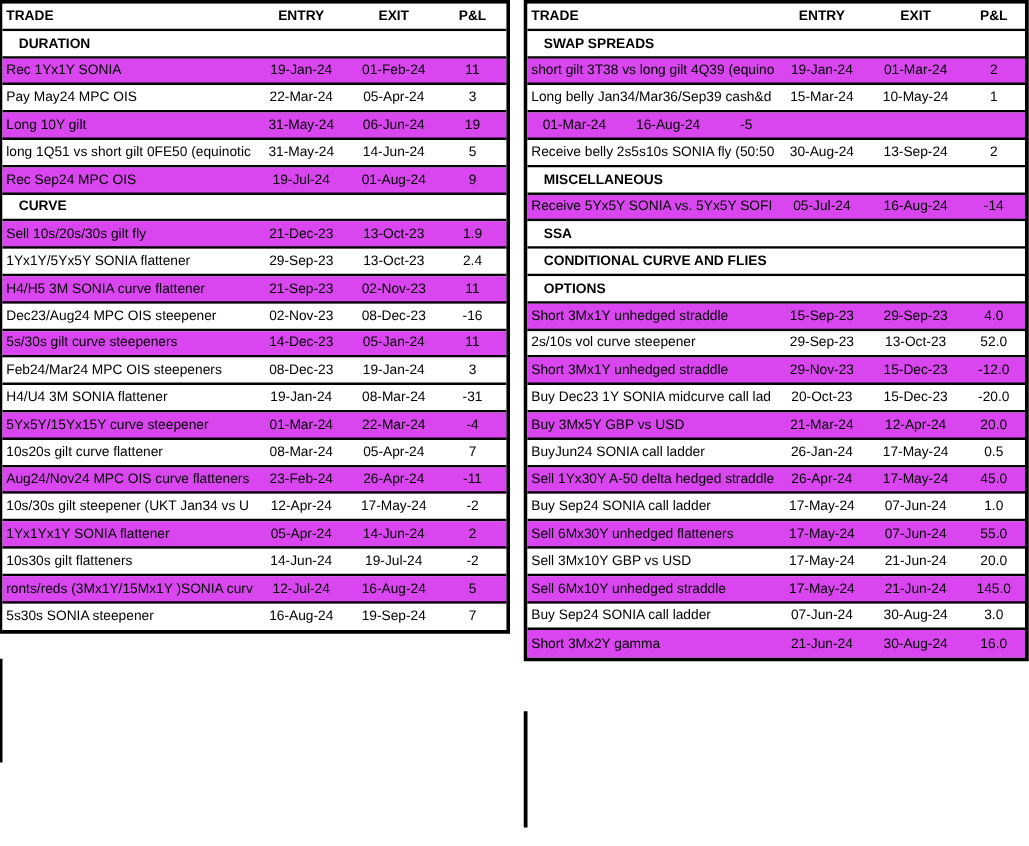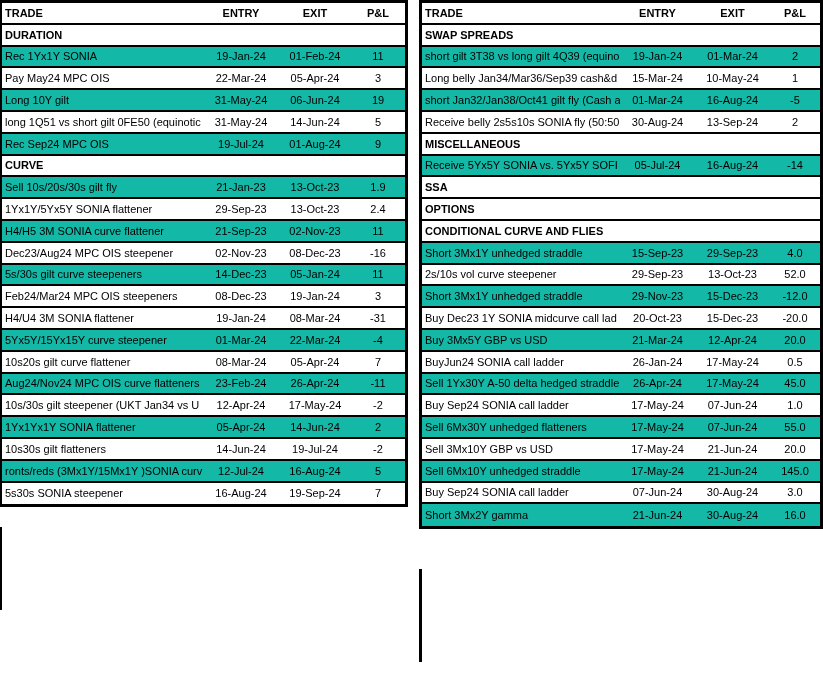--- a/index.html
+++ b/index.html
@@ -16,32 +16,32 @@
   }
   #left-table{left:0;width:408px;border-left-width:2px;}
   #right-table{left:419px;width:404px;}
   .row{
     display:flex;align-items:center;
     height:21.8px;box-sizing:border-box;
     border-bottom:2px solid #000;
     background:#fff;white-space:nowrap;
   }
   .row:last-child{border-bottom:none;align-items:center;}
-  .row.shaded{background:#14b8a6;}
+  .row.shaded{background:#d946ef;}
   .row.header-row .cell, .row.section-row .cell{font-weight:bold;}
   .cell{overflow:hidden;box-sizing:border-box;}
   .cell-trade{flex:1 1 auto;padding-left:3px;}
   .cell-entry,.cell-exit,.cell-pnl{flex:0 0 auto;text-align:center;}
   #left-table  .cell-entry{width:76px;}
   #left-table  .cell-exit{width:72px;}
   #left-table  .cell-pnl{width:54px;}
   #right-table .cell-entry{width:75px;}
   #right-table .cell-exit{width:75px;}
   #right-table .cell-pnl{width:50px;}
-  .cell-section{flex:1 1 auto;padding-left:3px;font-weight:bold;}
+  .cell-section{flex:1 1 auto;padding-left:13px;font-weight:bold;}
   .gridline{position:absolute;background:#000;}
   #left-edge-line{left:0;top:527px;width:2px;height:83px;}
   #mid-edge-line{left:419px;top:569px;width:3px;height:93px;}
 </style>
 </head>
 <body>
 
 <div id="left-table" class="trade-table">
     <div class="row header-row">
       <div class="cell cell-trade">TRADE</div>
@@ -80,21 +80,21 @@
       <div class="cell cell-trade">Rec Sep24 MPC OIS</div>
       <div class="cell cell-entry">19-Jul-24</div>
       <div class="cell cell-exit">01-Aug-24</div>
       <div class="cell cell-pnl">9</div>
     </div>
     <div class="row section-row">
       <div class="cell cell-section">CURVE</div>
     </div>
     <div class="row data-row shaded">
       <div class="cell cell-trade">Sell 10s/20s/30s gilt fly</div>
-      <div class="cell cell-entry">21-Jan-23</div>
+      <div class="cell cell-entry">21-Dec-23</div>
       <div class="cell cell-exit">13-Oct-23</div>
       <div class="cell cell-pnl">1.9</div>
     </div>
     <div class="row data-row">
       <div class="cell cell-trade">1Yx1Y/5Yx5Y SONIA flattener</div>
       <div class="cell cell-entry">29-Sep-23</div>
       <div class="cell cell-exit">13-Oct-23</div>
       <div class="cell cell-pnl">2.4</div>
     </div>
     <div class="row data-row shaded">
@@ -193,21 +193,20 @@
       <div class="cell cell-exit">01-Mar-24</div>
       <div class="cell cell-pnl">2</div>
     </div>
     <div class="row data-row">
       <div class="cell cell-trade">Long belly Jan34/Mar36/Sep39 cash&amp;d</div>
       <div class="cell cell-entry">15-Mar-24</div>
       <div class="cell cell-exit">10-May-24</div>
       <div class="cell cell-pnl">1</div>
     </div>
     <div class="row data-row shaded">
-      <div class="cell cell-trade">short Jan32/Jan38/Oct41 gilt fly (Cash a</div>
       <div class="cell cell-entry">01-Mar-24</div>
       <div class="cell cell-exit">16-Aug-24</div>
       <div class="cell cell-pnl">-5</div>
     </div>
     <div class="row data-row">
       <div class="cell cell-trade">Receive belly 2s5s10s SONIA fly (50:50</div>
       <div class="cell cell-entry">30-Aug-24</div>
       <div class="cell cell-exit">13-Sep-24</div>
       <div class="cell cell-pnl">2</div>
     </div>
@@ -217,24 +216,24 @@
     <div class="row data-row shaded">
       <div class="cell cell-trade">Receive 5Yx5Y SONIA vs. 5Yx5Y SOFI</div>
       <div class="cell cell-entry">05-Jul-24</div>
       <div class="cell cell-exit">16-Aug-24</div>
       <div class="cell cell-pnl">-14</div>
     </div>
     <div class="row section-row">
       <div class="cell cell-section">SSA</div>
     </div>
     <div class="row section-row">
+      <div class="cell cell-section">CONDITIONAL CURVE AND FLIES</div>
+    </div>
+    <div class="row section-row">
       <div class="cell cell-section">OPTIONS</div>
-    </div>
-    <div class="row section-row">
-      <div class="cell cell-section">CONDITIONAL CURVE AND FLIES</div>
     </div>
     <div class="row data-row shaded">
       <div class="cell cell-trade">Short 3Mx1Y unhedged straddle</div>
       <div class="cell cell-entry">15-Sep-23</div>
       <div class="cell cell-exit">29-Sep-23</div>
       <div class="cell cell-pnl">4.0</div>
     </div>
     <div class="row data-row">
       <div class="cell cell-trade">2s/10s vol curve steepener</div>
       <div class="cell cell-entry">29-Sep-23</div>

